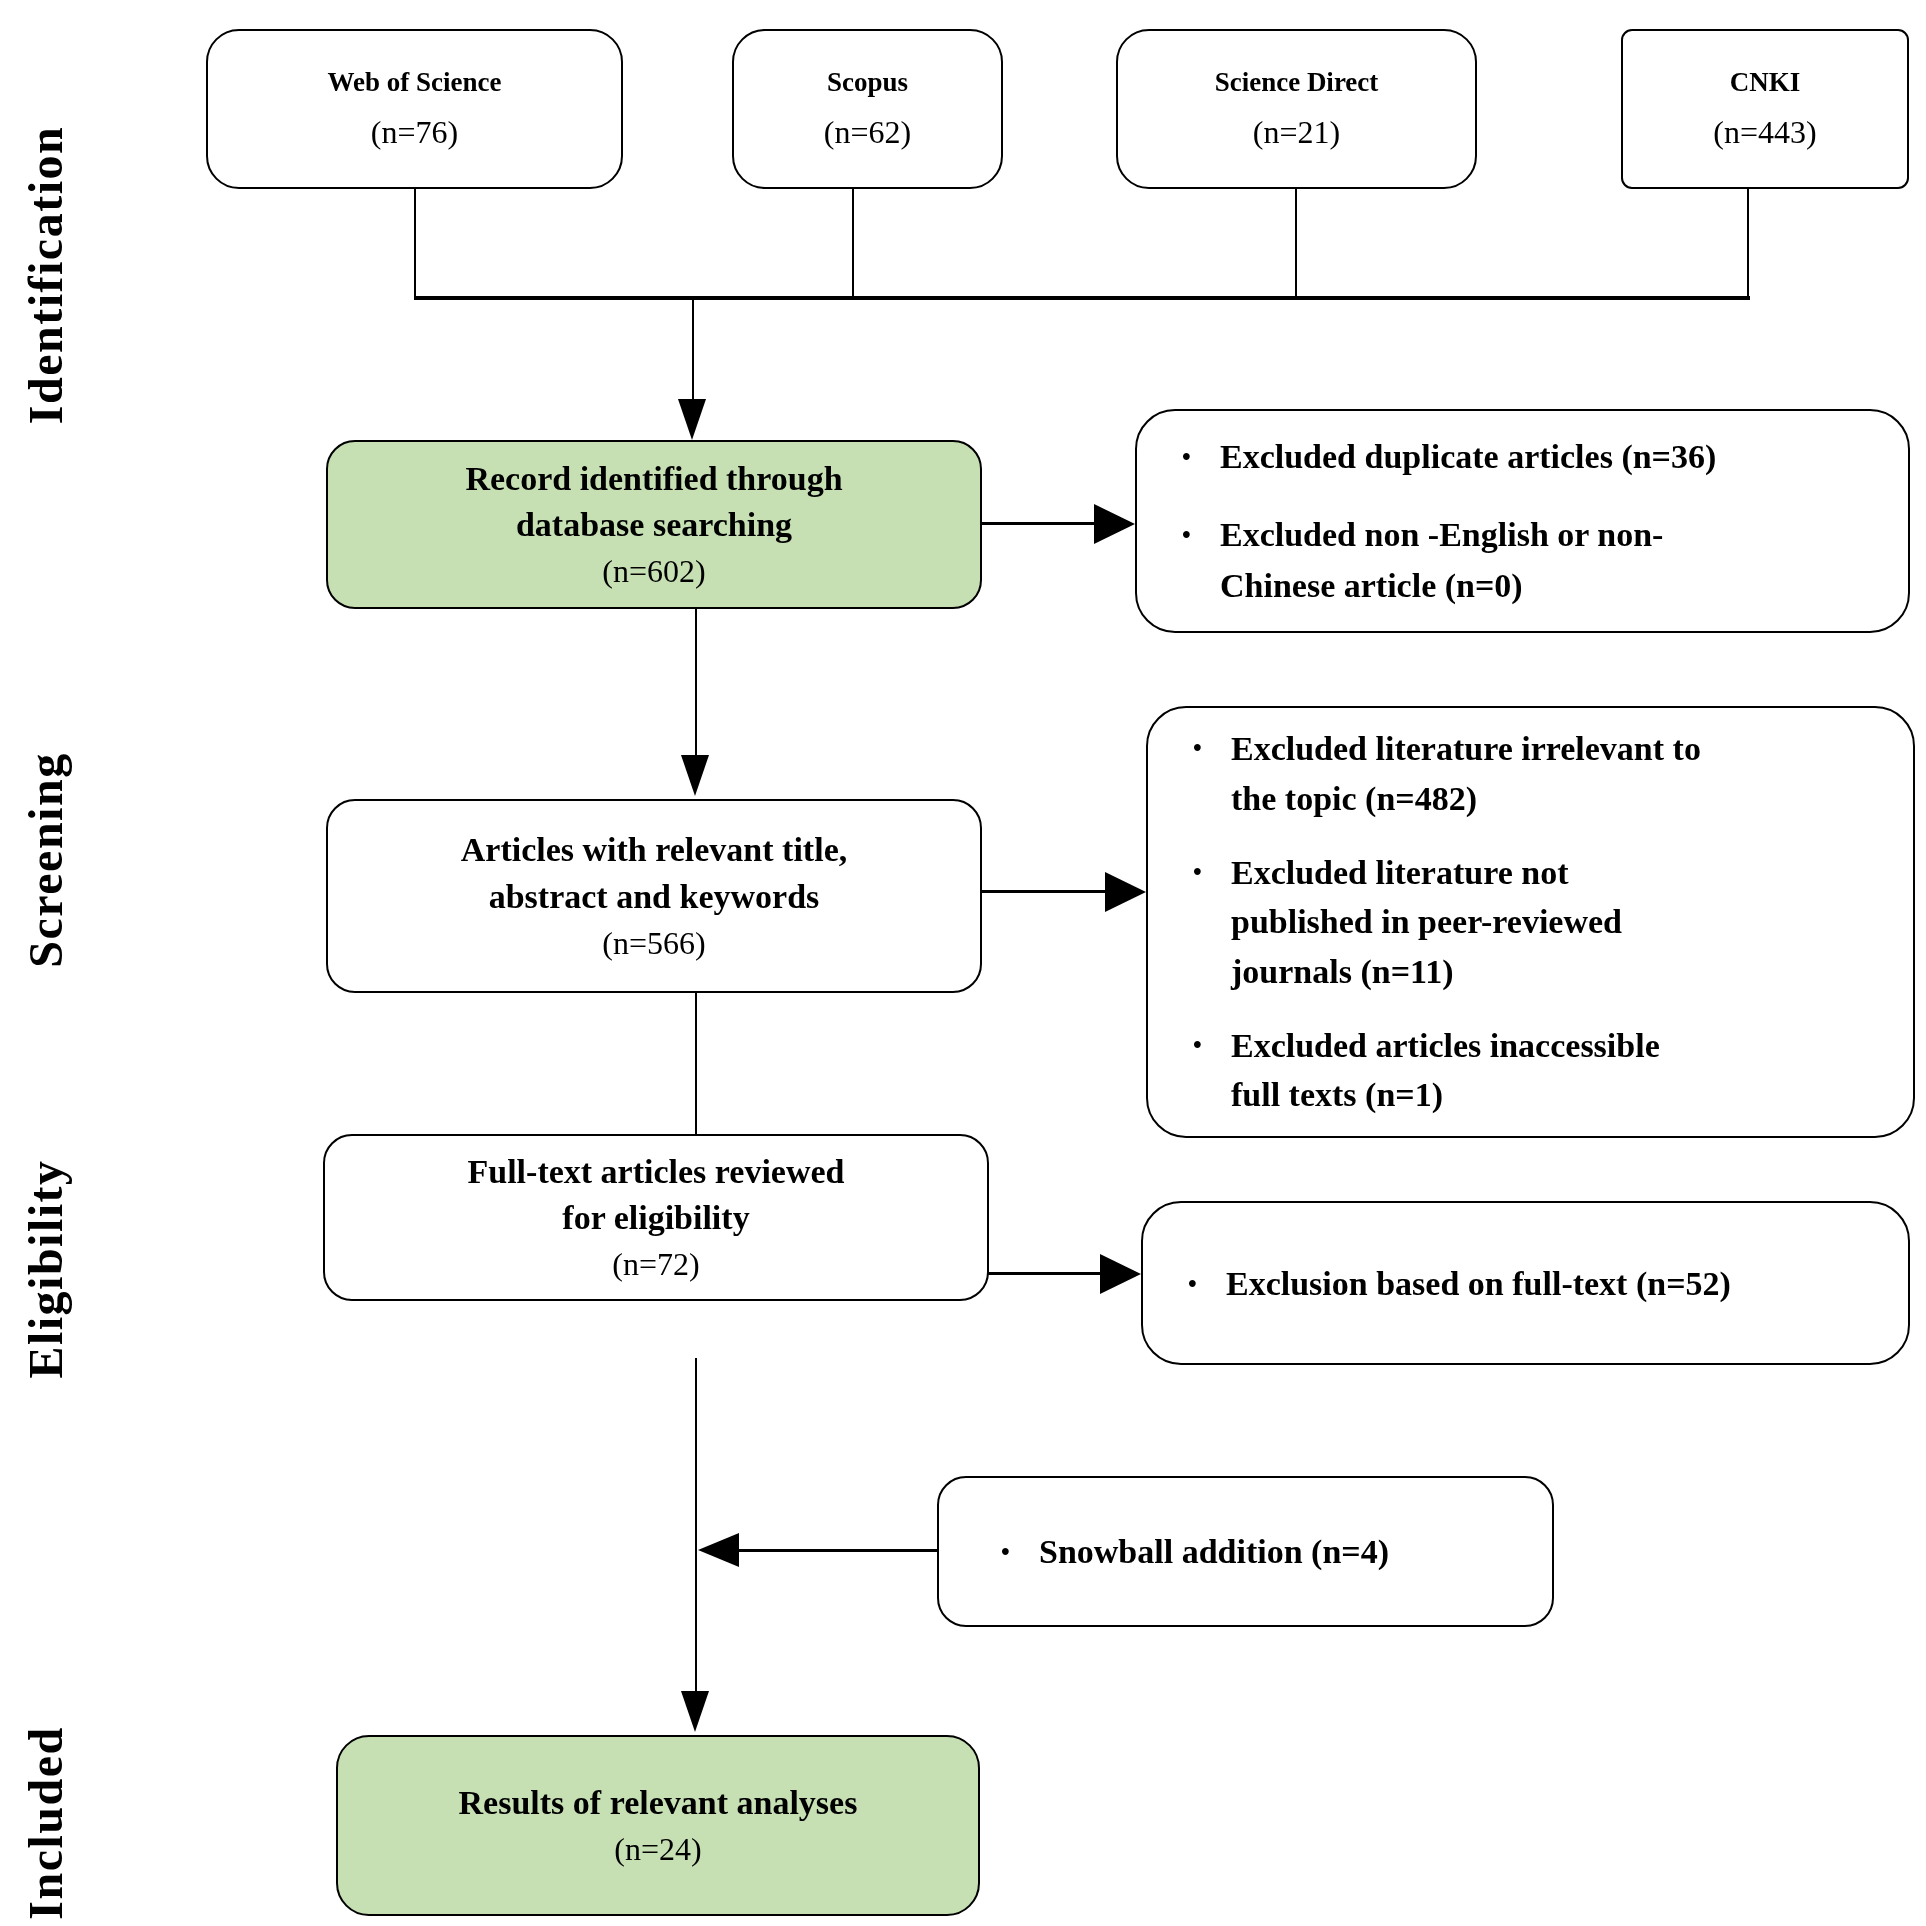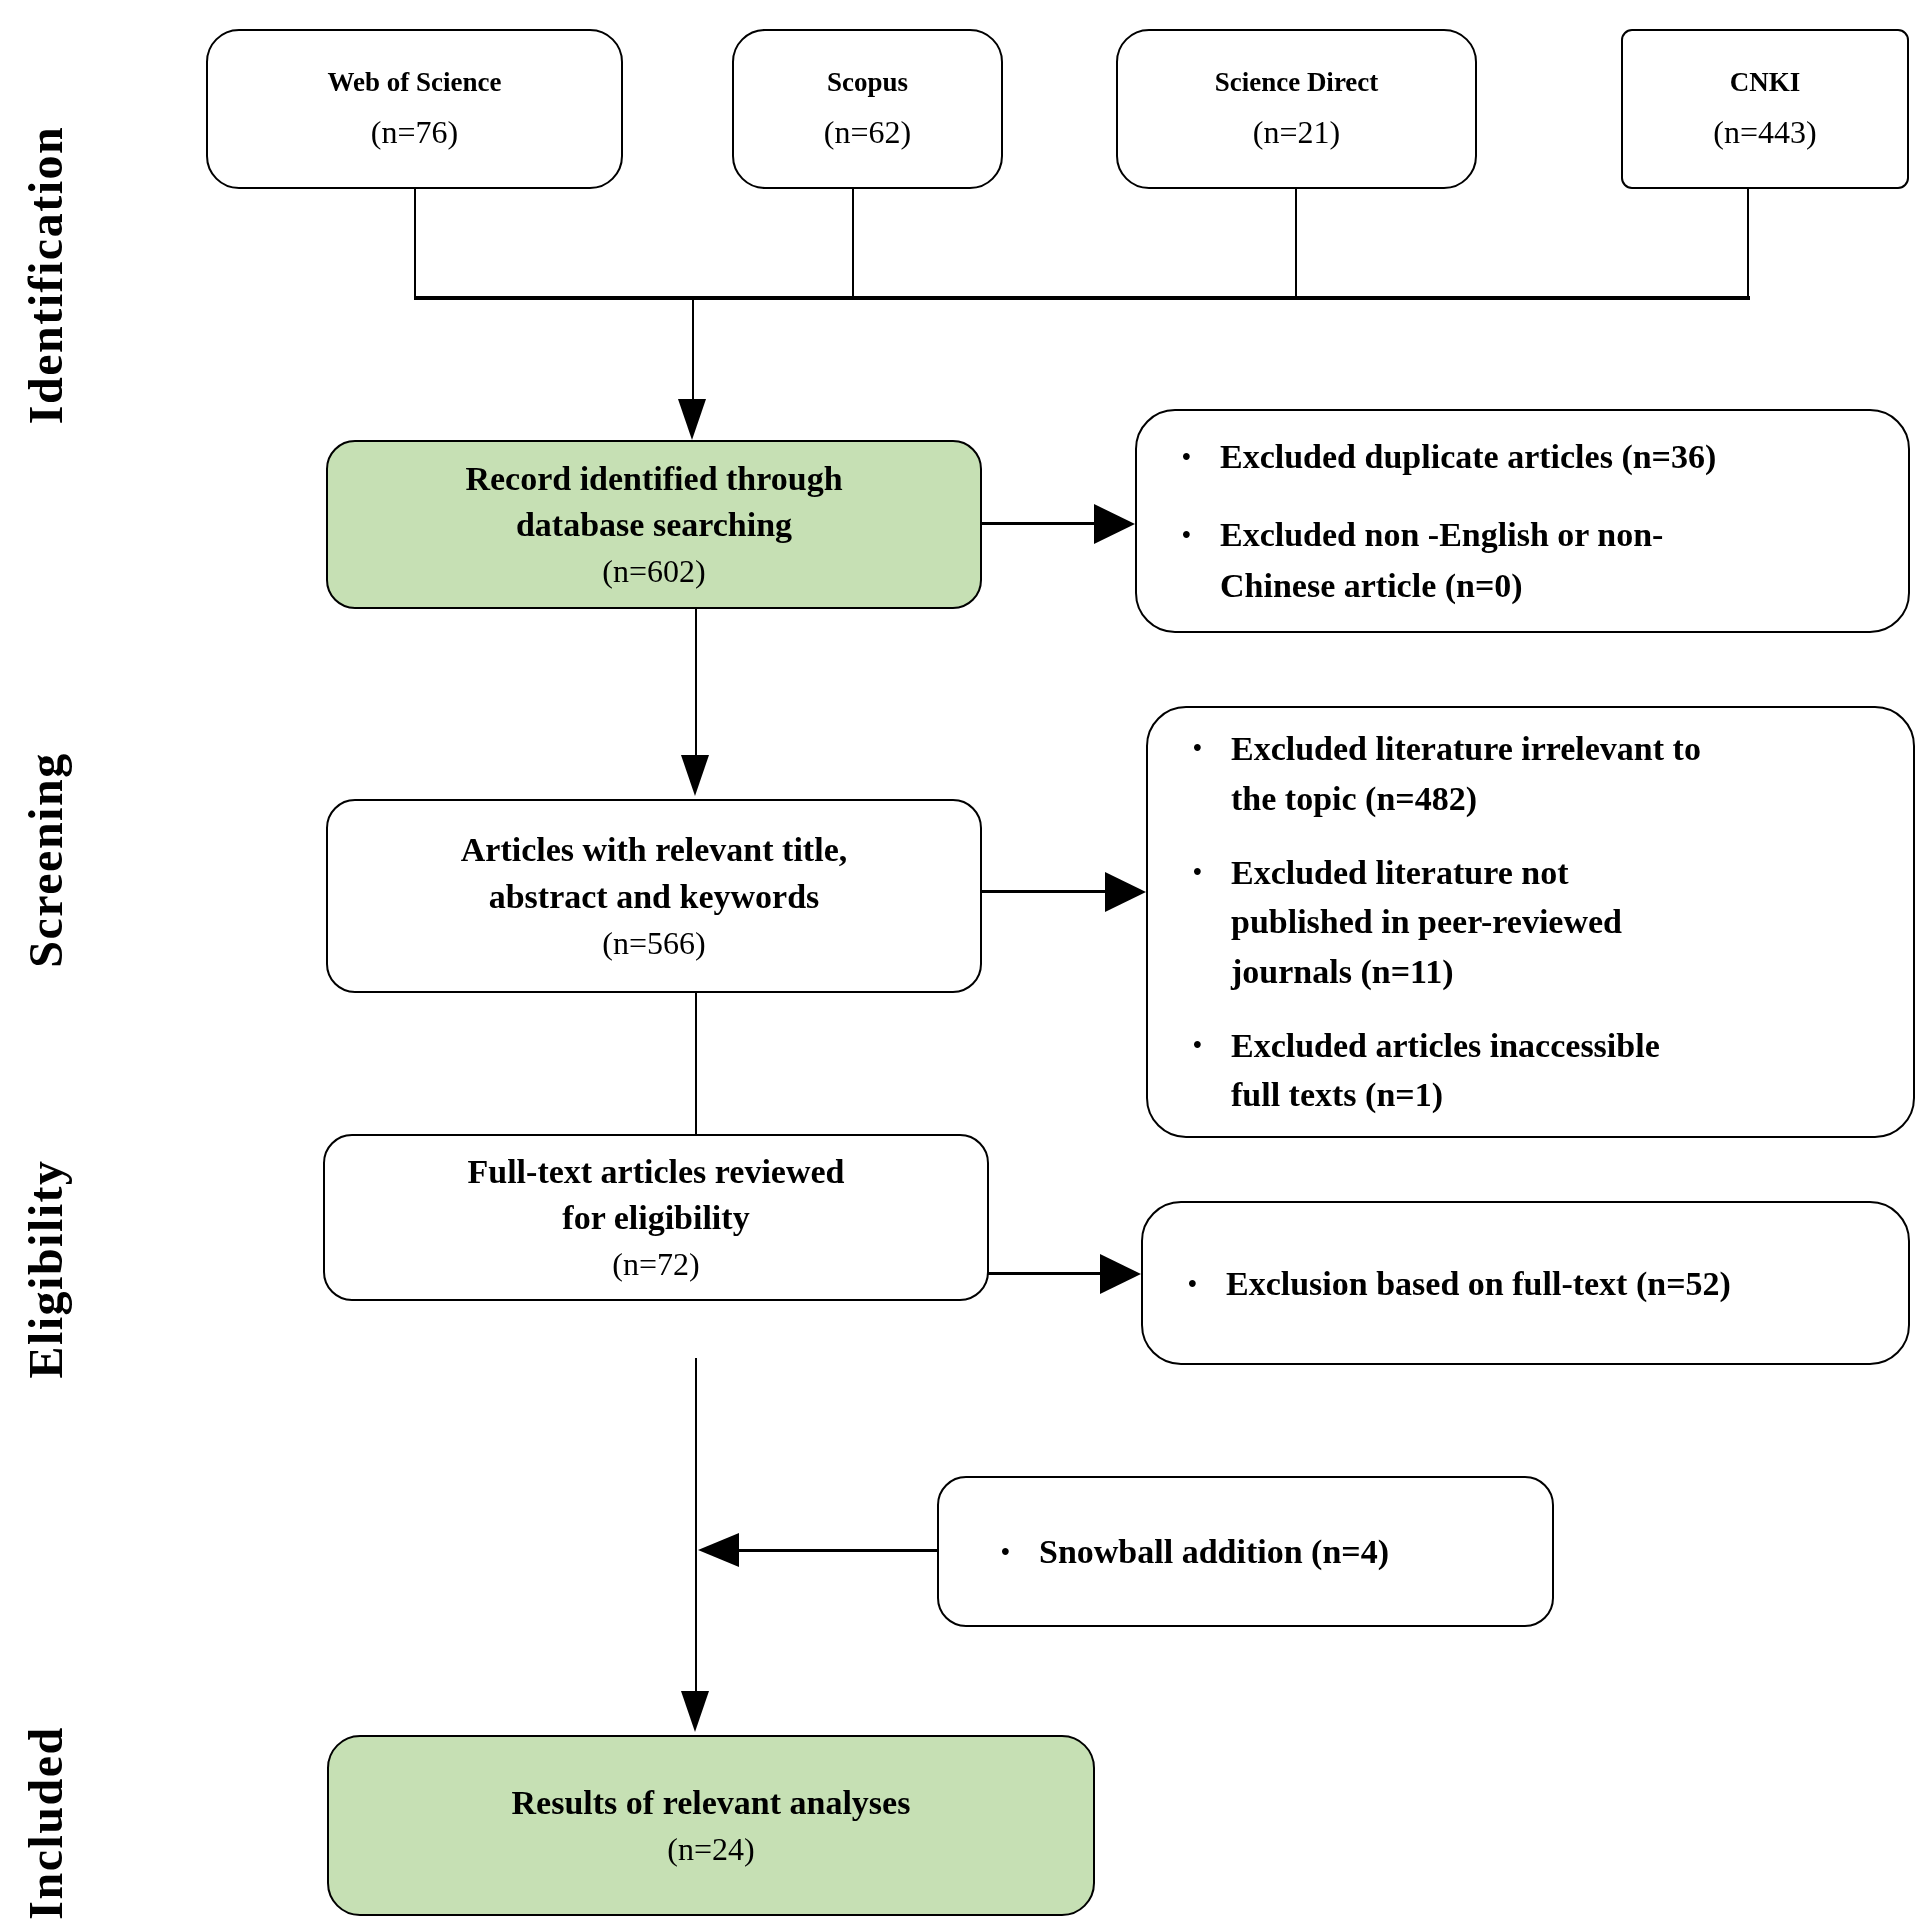--- a/index.html
+++ b/index.html
@@ -179,19 +179,19 @@
   <div class="hline" style="left:738px; top:1549px; width:200px; height:2.9px;"></div>
   <div class="box r40 excl-box" style="left:937px; top:1476px; width:617px; height:151px; padding-left:62px;">
     <div class="bullet-item">
       <span class="bullet-char">•</span>
       <span>
         <div>Snowball addition (n=4)</div>
       </span>
     </div>
   </div>
 
-  <div class="box green r45" style="left:327px; top:1735px; width:768px; height:181px;">
+  <div class="box green r45" style="left:336px; top:1735px; width:644px; height:181px;">
     <div class="title-line">Results of relevant analyses</div>
     <div class="count-line">(n=24)</div>
   </div>
 
 </div>
 
 
 </body></html>

